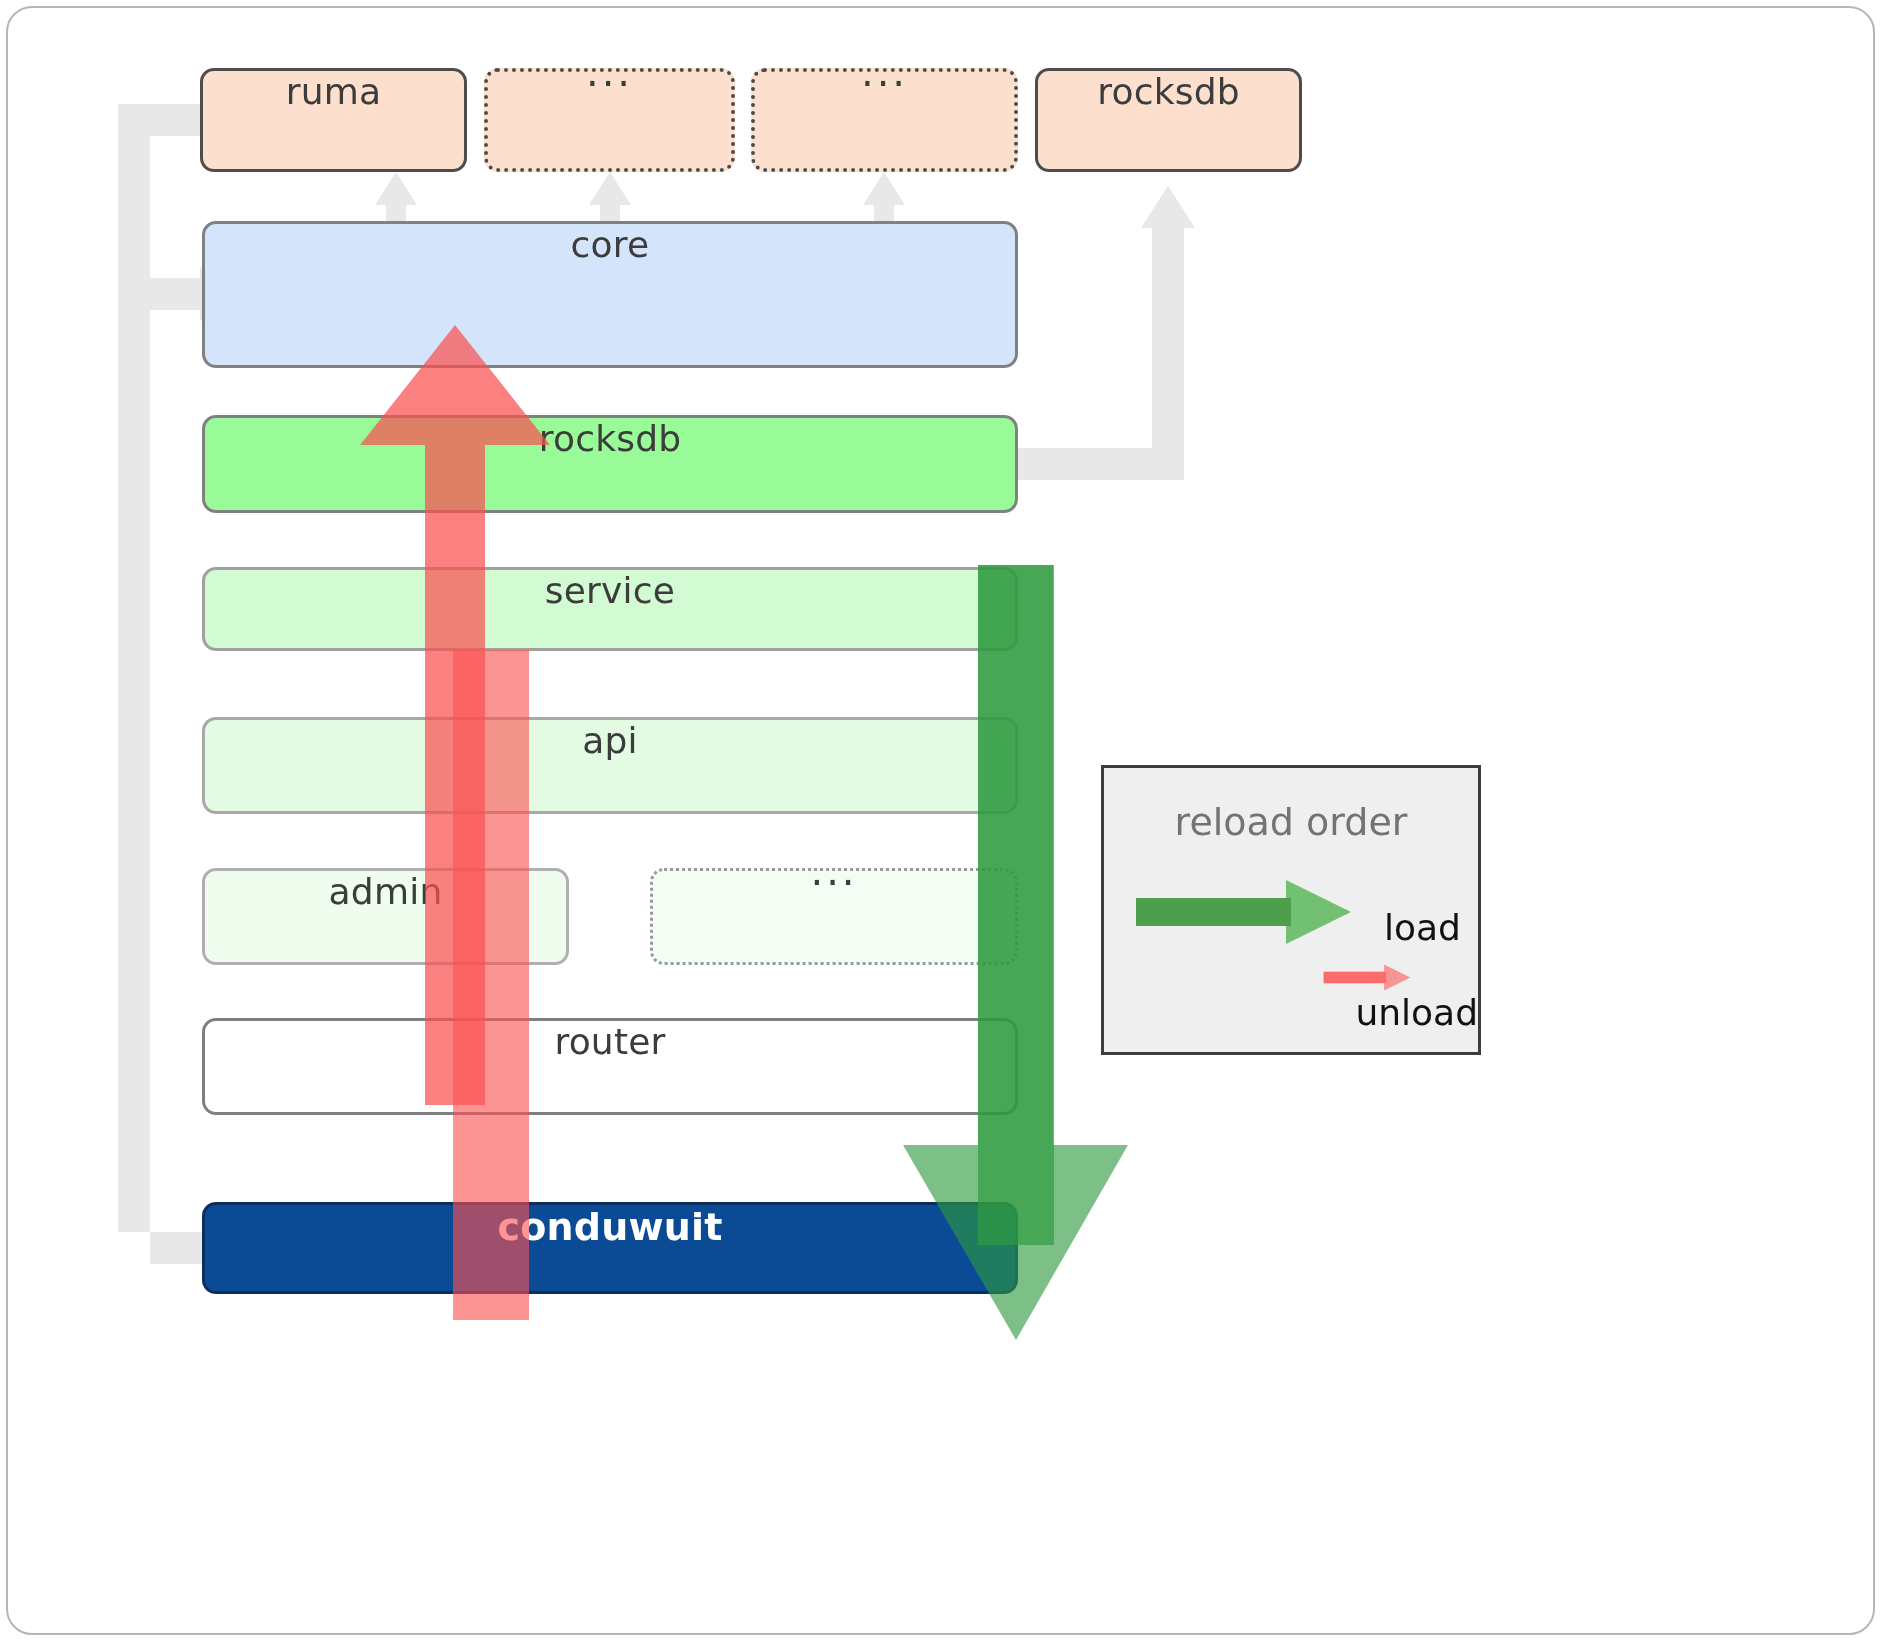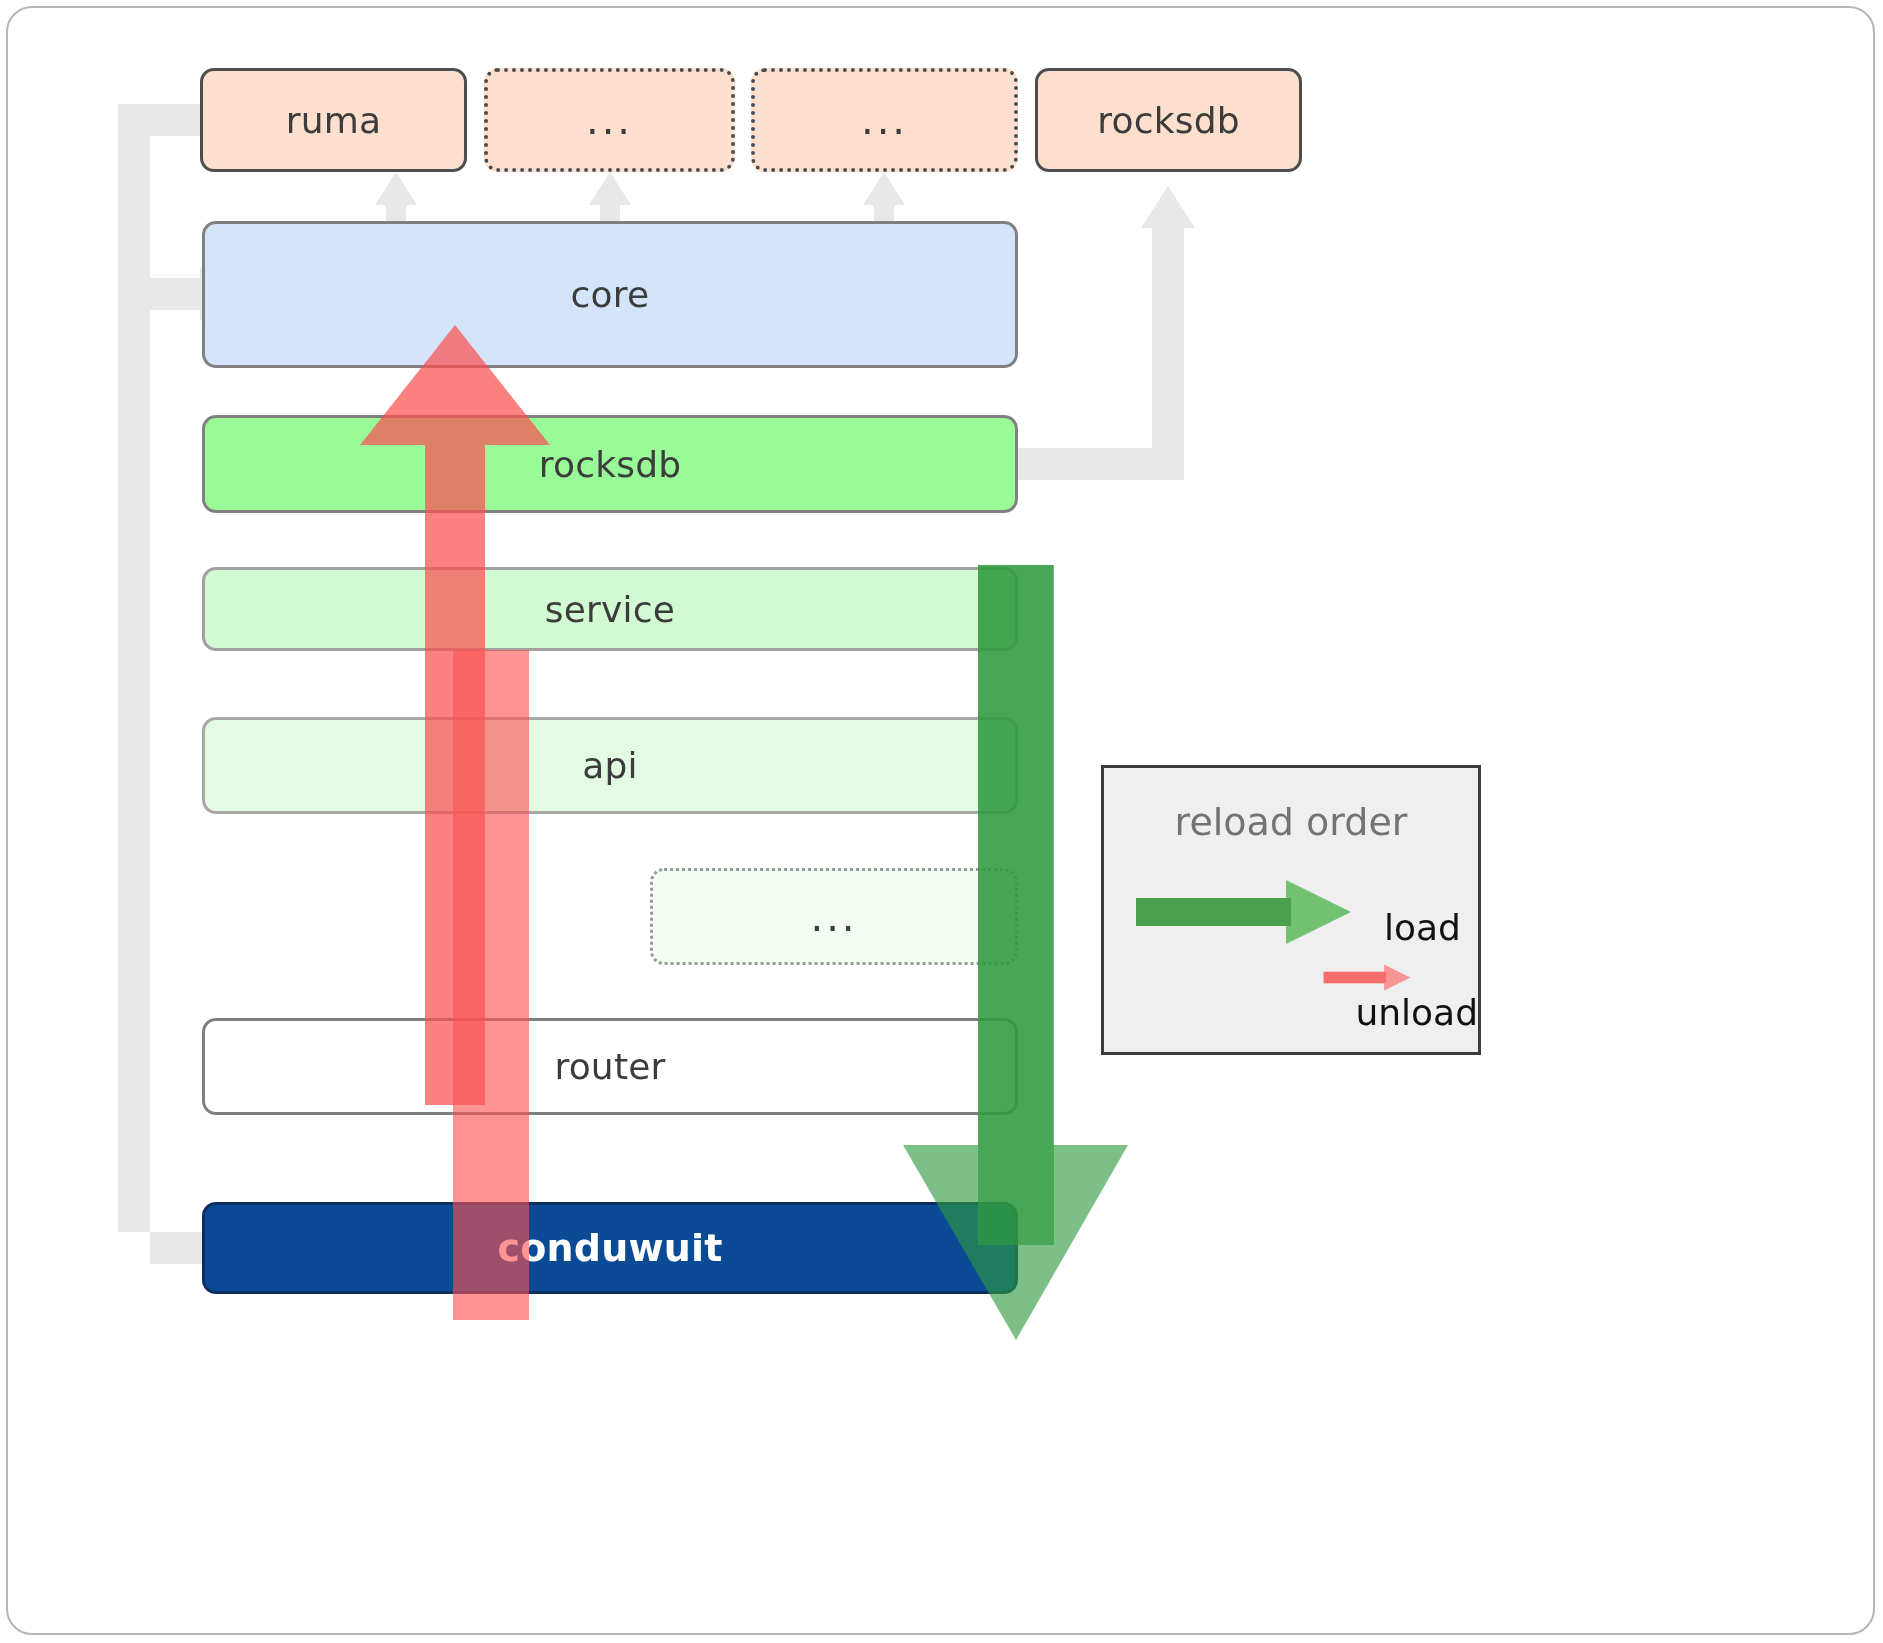--- a/index.html
+++ b/index.html
@@ -25,21 +25,20 @@
     border: 2px solid #b6b6b6;
     border-radius: 26px;
     box-sizing: border-box;
     background: #fff;
   }
 
   .node {
     position: absolute;
     box-sizing: border-box;
     display: flex;
-    align-items: center;
     justify-content: center;
     border-radius: 14px;
     font-size: 36px;
     color: #3c3c3c;
     letter-spacing: 0.2px;
   }
 
   
   .dep {
     background: #fce0cd;
@@ -187,20 +186,23 @@
   </div>
 
   <div class="node" id="node-service">
     <span>service</span>
   </div>
 
   <div class="node" id="node-api">
     <span>api</span>
   </div>
 
+  <div class="node" id="node-admin">
+    <span>admin</span>
+  </div>
 
   <div class="node" id="node-extra-dots">
     <span class="dots-glyph">...</span>
   </div>
 
   <div class="node" id="node-conduwuit">
     <span>conduwuit</span>
   </div>
 
   <div class="node" id="node-router">

